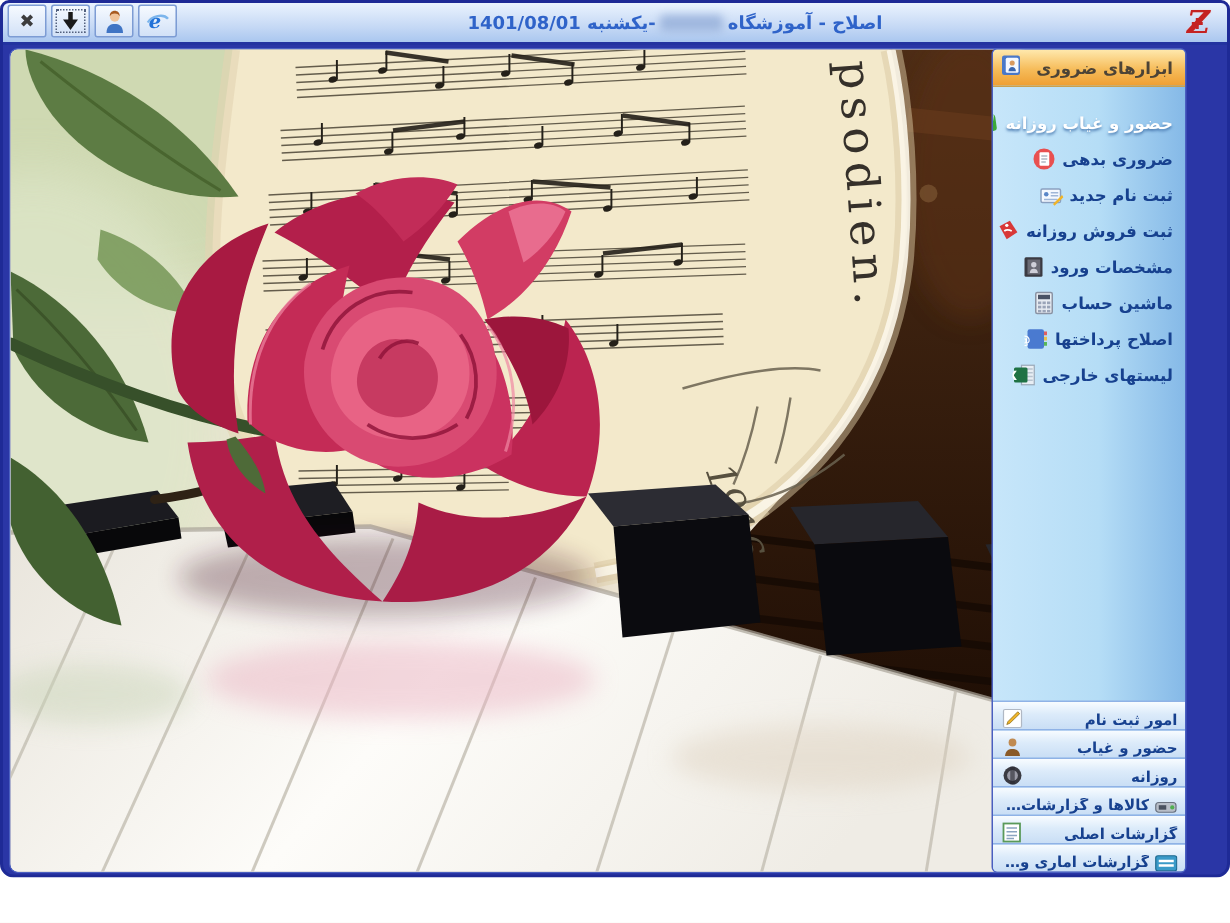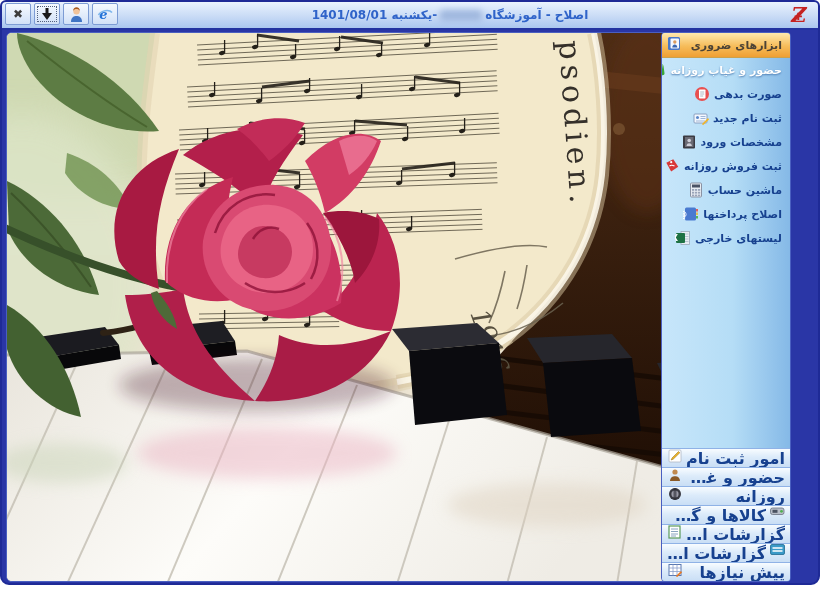--- a/index.html
+++ b/index.html
@@ -28,29 +28,29 @@
   .photo-pane{position:absolute;left:4px;top:30px;width:678px;height:548px;border:1px solid #4a5fc0;
     border-radius:6px;overflow:hidden;background:#ece4d2;box-sizing:content-box;}
   
   .sidebar{position:absolute;left:659px;top:30px;width:128px;height:548px;border:1px solid #4a5fc0;
     border-radius:4px;background:linear-gradient(to right,#c7e6fa 0%,#b5ddf6 55%,#85b9e7 100%);
     display:flex;flex-direction:column;direction:rtl;overflow:hidden;}
   .sb-header{height:24px;flex:0 0 24px;background:linear-gradient(#ffe9ae,#f6bc5a 55%,#ef9f33);
     border-bottom:1px solid #caa14e;display:flex;align-items:center;direction:rtl;
     padding:0 8px 0 4px;gap:5px;font-size:11px;font-weight:bold;color:#4c4336;}
   .sb-header .lbl{flex:1;text-align:right;}
-  .sb-list{flex:0 0 auto;padding-top:0;text-align:center;}
+  .sb-list{flex:0 0 auto;padding-top:12px;text-align:center;}
   .sb-item{height:24px;display:flex;align-items:center;direction:rtl;padding:0 8px 0 4px;gap:4px;
     font-size:11px;font-weight:bold;color:#17418f;cursor:pointer;white-space:nowrap;}
   .sb-item .ic{flex:0 0 16px;display:flex;align-items:center;justify-content:center;}
   .sb-item.hl{color:#ffffff;text-shadow:0 1px 2px #4a7ab0;}
   .sb-spacer{flex:1 1 auto;}
   .acc{height:18px;flex:0 0 18px;border-top:1px solid #8fb2e6;
-    background:linear-gradient(#f8fcff,#dcebfa 45%,#c9def5);display:flex;align-items:flex-start;
-    direction:rtl;font-size:16px;font-weight:bold;color:#17418f;padding:0 5px;gap:4px;cursor:pointer;
+    background:linear-gradient(#f8fcff,#dcebfa 45%,#c9def5);display:flex;align-items:flex-end;
+    direction:rtl;font-size:10px;font-weight:bold;color:#17418f;padding:0 5px;gap:4px;cursor:pointer;
     white-space:nowrap;}
   .acc .lbl{flex:1 1 auto;overflow:hidden;text-overflow:ellipsis;text-align:right;}
   .acc.icon-right .lbl{text-align:right;}
   .acc .ic{flex:0 0 15px;display:flex;align-items:center;justify-content:center;}
   .below{position:absolute;left:0;top:585px;width:820px;height:30px;background:#ffffff;}
 </style>
 </head>
 <body>
 
 <div class="window">
@@ -306,21 +306,21 @@
         <span class="ic">
           <svg width="16" height="16" viewBox="0 0 16 16">
             <rect x="1" y="3" width="13" height="11" rx="2" fill="#3aa83a" transform="rotate(-8 7 8)"></rect>
             <rect x="4" y="2" width="8" height="10" rx="1" fill="#ffffff" transform="rotate(6 8 7)"></rect>
             <path d="M6,6 h5 M6,8 h5 M6,10 h4" stroke="#9fb6cf" stroke-width="1" transform="rotate(6 8 7)"></path>
           </svg>
         </span>
       </div>
 
       <div class="sb-item">
-        <span>صورت بدهی</span>
+        <span>ضروری بدهی</span>
         <span class="ic">
           <svg width="16" height="16" viewBox="0 0 16 16">
             <circle cx="8" cy="8" r="7" fill="#e85050"></circle>
             <rect x="5" y="3.5" width="6.5" height="9" rx="0.8" fill="#ffffff"></rect>
             <path d="M6.2,6 h4 M6.2,8 h4 M6.2,10 h3" stroke="#b0b8c4" stroke-width="1"></path>
           </svg>
         </span>
       </div>
 
       <div class="sb-item">
@@ -330,38 +330,38 @@
             <rect x="1" y="4" width="13" height="9" rx="1" fill="#f4f8ff" stroke="#8aa0c0" stroke-width="1"></rect>
             <circle cx="4.5" cy="7.5" r="1.5" fill="#5a86c8"></circle>
             <path d="M7.5,6.5 h5 M7.5,8.5 h5 M3,11 h9" stroke="#9fb6d8" stroke-width="1"></path>
             <path d="M9,14 L15,8 L16,9.5 L10,15.2 Z" fill="#f0b428"></path>
           </svg>
         </span>
       </div>
 
 
       <div class="sb-item">
+        <span>ثبت فروش روزانه</span>
+        <span class="ic">
+          <svg width="16" height="16" viewBox="0 0 16 16">
+            <path d="M2,6 L8,1 L14.5,7.5 L8.5,13.5 Z" fill="#d83838" transform="rotate(12 8 7)"></path>
+            <circle cx="7.2" cy="4.2" r="1.1" fill="#ffffff"></circle>
+            <path d="M5.5,8 q2,-1.5 5,0" stroke="#ffffff" stroke-width="1.2" fill="none"></path>
+          </svg>
+        </span>
+      </div>
+
+      <div class="sb-item">
         <span>مشخصات ورود</span>
         <span class="ic">
           <svg width="16" height="16" viewBox="0 0 16 16">
             <rect x="2" y="1.5" width="12" height="13" rx="1" fill="#3a3a42"></rect>
             <rect x="4" y="3" width="8.5" height="10" fill="#6a6a74"></rect>
             <circle cx="8.2" cy="6.5" r="1.8" fill="#cfcfd8"></circle>
             <path d="M5.5,12 C5.7,9.8 6.8,9.2 8.2,9.2 C9.6,9.2 10.7,9.8 10.9,12 Z" fill="#cfcfd8"></path>
-          </svg>
-        </span>
-      </div>
-
-      <div class="sb-item">
-        <span>ثبت فروش روزانه</span>
-        <span class="ic">
-          <svg width="16" height="16" viewBox="0 0 16 16">
-            <path d="M2,6 L8,1 L14.5,7.5 L8.5,13.5 Z" fill="#d83838" transform="rotate(12 8 7)"></path>
-            <circle cx="7.2" cy="4.2" r="1.1" fill="#ffffff"></circle>
-            <path d="M5.5,8 q2,-1.5 5,0" stroke="#ffffff" stroke-width="1.2" fill="none"></path>
           </svg>
         </span>
       </div>
 
       <div class="sb-item">
         <span>ماشین حساب</span>
         <span class="ic">
           <svg width="16" height="16" viewBox="0 0 16 16">
             <rect x="2.5" y="1" width="11" height="14" rx="1" fill="#e8ecf2" stroke="#8a93a4" stroke-width="1"></rect>
             <rect x="4" y="2.5" width="8" height="3" fill="#4a5264"></rect>
@@ -463,28 +463,18 @@
     <div class="acc icon-right">
       <span class="ic">
         <svg width="15" height="11" viewBox="0 0 15 11">
           <rect x="0.5" y="0.5" width="14" height="10" rx="1.5" fill="#3a9ac8" stroke="#1f6a90" stroke-width="0.8"></rect>
           <path d="M2.5,4 h10 M2.5,7 h10" stroke="#ffffff" stroke-width="1.6"></path>
         </svg>
       </span>
       <span class="lbl">گزارشات اماری و مالی</span>
     </div>
 
-    <div class="acc">
-      <span class="lbl">پیش نیازها</span>
-      <span class="ic">
-        <svg width="14" height="14" viewBox="0 0 14 14">
-          <rect x="1" y="1.5" width="12" height="11" fill="#ffffff" stroke="#5a78b0" stroke-width="1"></rect>
-          <path d="M1,5 h12 M1,8.5 h12 M5,1.5 v11 M9,1.5 v11" stroke="#8aa0cc" stroke-width="0.8"></path>
-          <path d="M8,13 L13,8 L14,9.5 L9,14.2 Z" fill="#e87820"></path>
-        </svg>
-      </span>
-    </div>
 
 
   </div>
 </div>
 
 <div class="below"></div>
 
 </body></html>

